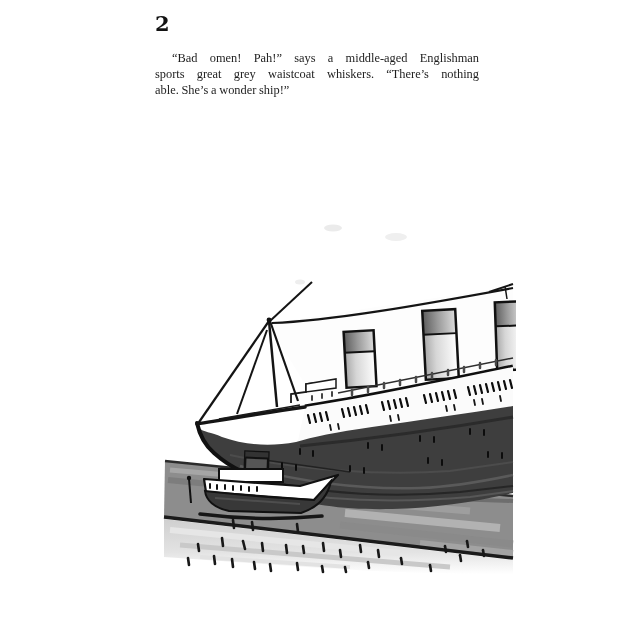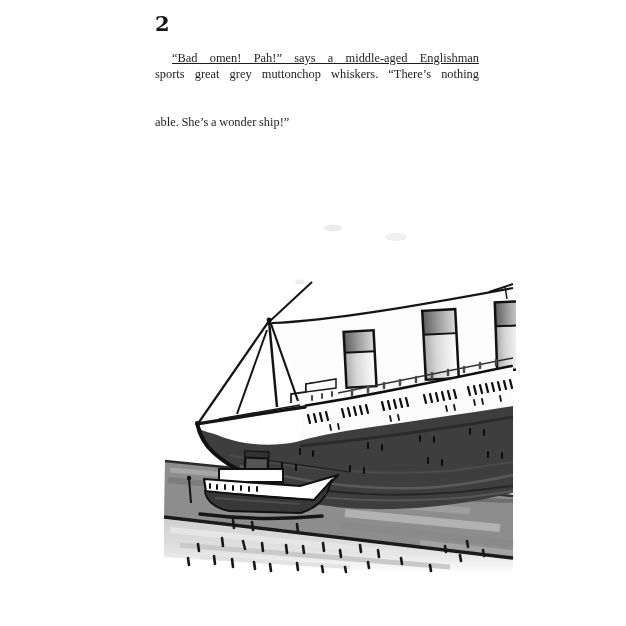--- a/index.html
+++ b/index.html
@@ -21,37 +21,37 @@
     position:absolute;left:155px;top:51px;width:324px;
     font-size:12.4px;line-height:15.9px;
     word-spacing:-0.4px;
     color:#1d1d1d;
   }
   .pline{
     text-align:justify;
     text-align-last:justify;
     white-space:normal;
   }
-  .pline.first{text-indent:17px;text-decoration:underline;}
-  .pline.last{text-align:center;text-align-last:left;margin-top:32px;}
+  .pline.first{text-indent:17px;}
+  .pline.last{text-align:center;text-align-last:left;}
   .illustration{
     position:absolute;left:160px;top:180px;
     width:356px;height:400px;
   }
 </style>
 </head>
 <body>
 
 <div class="page">
 
   <div class="page-number">2</div>
 
   <div class="paragraph">
     <div class="pline first">“Bad omen! Pah!” says a middle-aged Englishman</div>
-    <div class="pline">sports great grey muttonchop whiskers. “There’s nothing</div>
+    <div class="pline">sports great grey waistcoat whiskers. “There’s nothing</div>
     <div class="pline last">able. She’s a wonder ship!”</div>
   </div>
 
   <svg class="illustration" viewBox="160 180 356 400" xmlns="http://www.w3.org/2000/svg">
     <defs>
       <linearGradient id="gTop" x1="0" y1="0" x2="1" y2="0">
         <stop offset="0" stop-color="#5d5d5d"></stop>
           <stop offset="0.45" stop-color="#9a9a9a"></stop>
           <stop offset="1" stop-color="#dcdcdc"></stop>
       </linearGradient>

